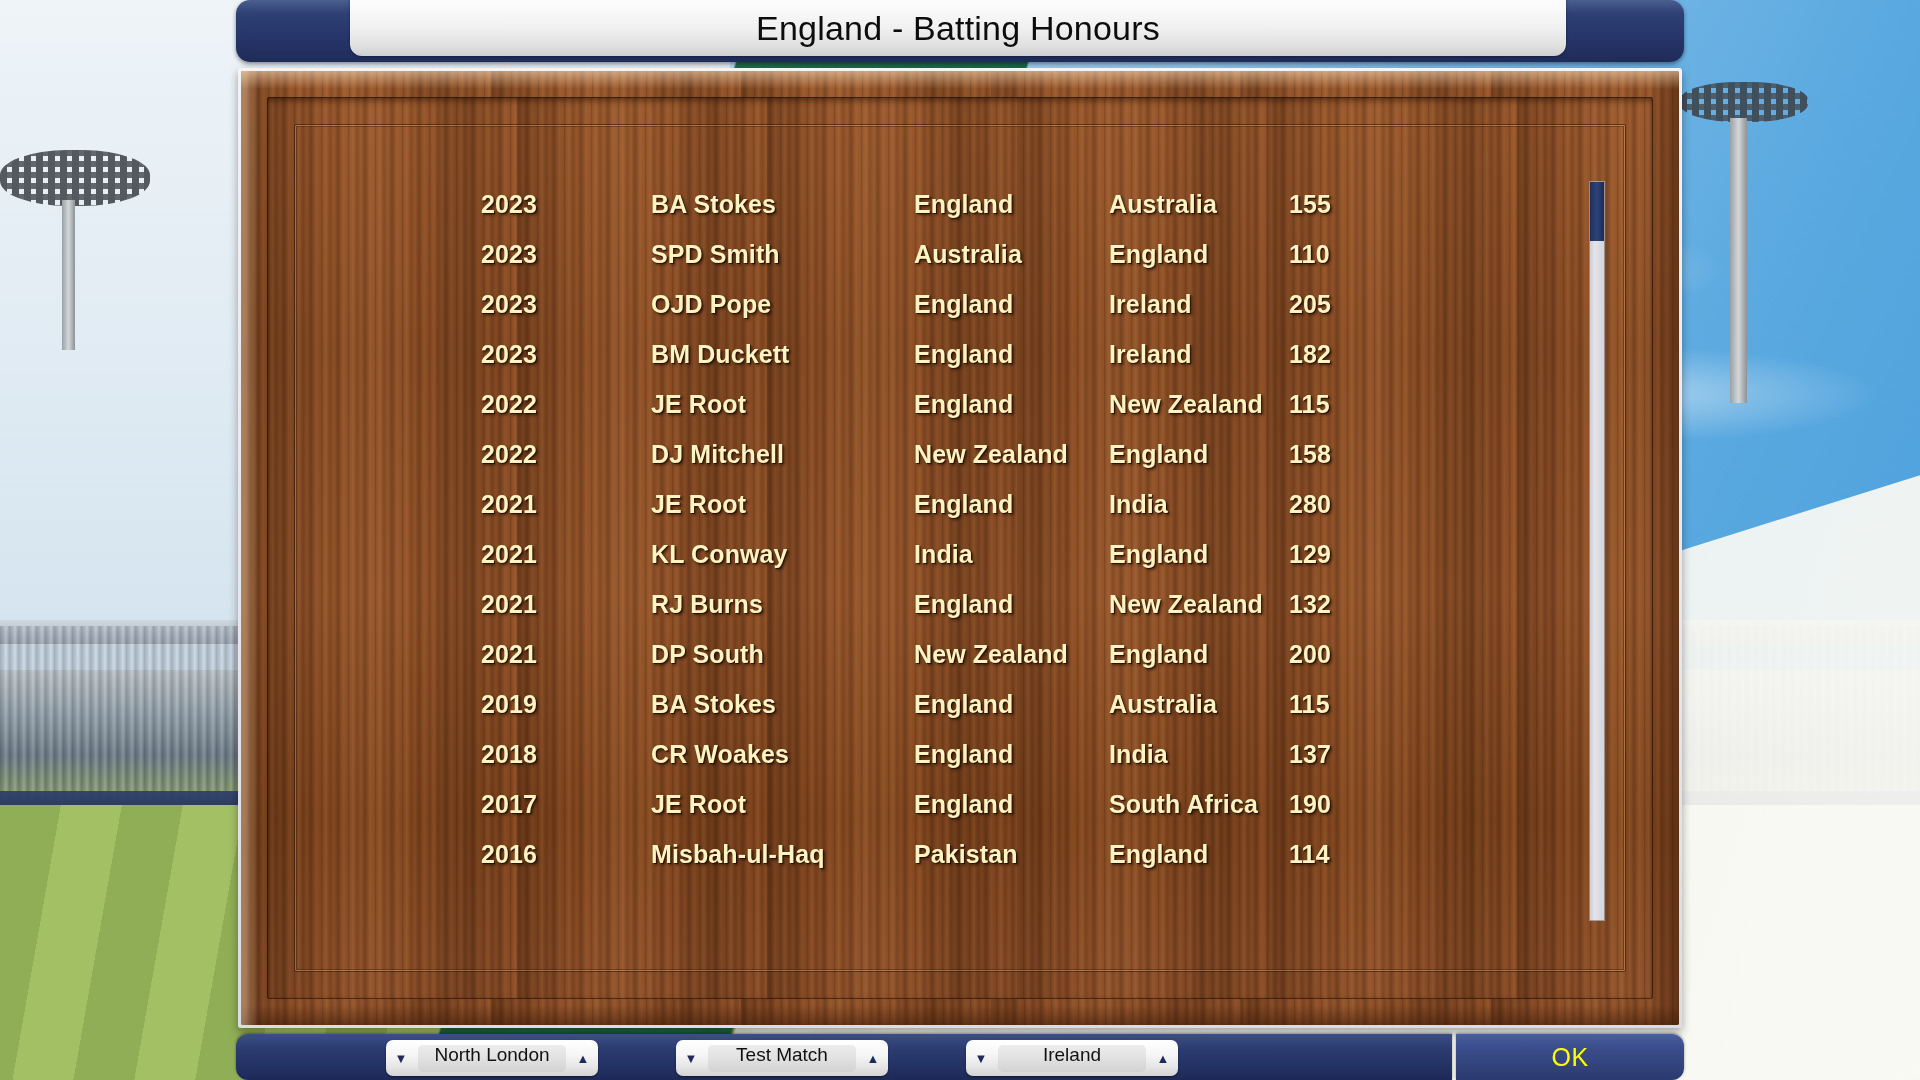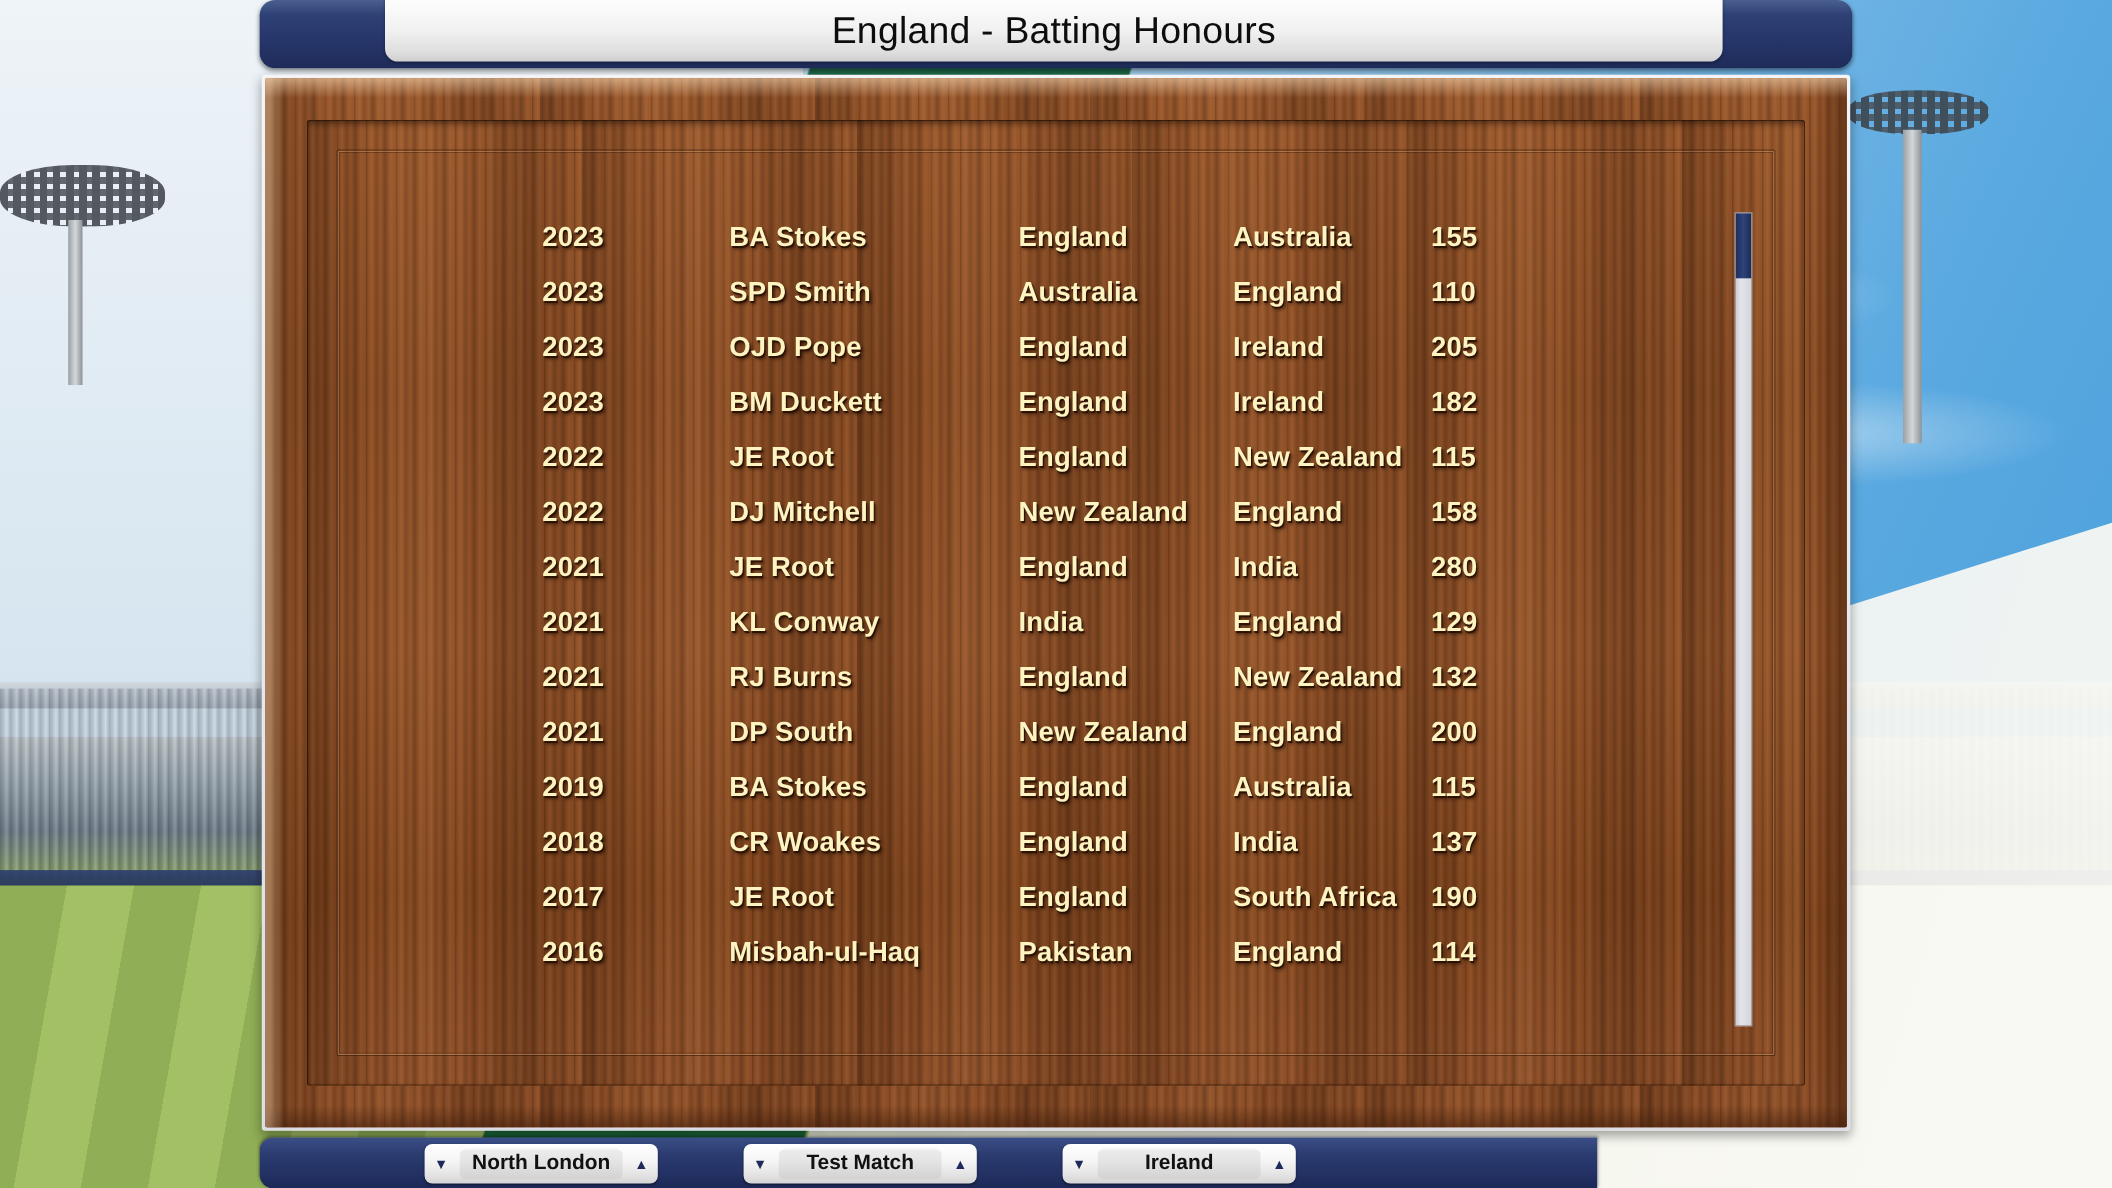--- a/index.html
+++ b/index.html
@@ -150,21 +150,21 @@
   }
   
   #frame-bevel {
     position: relative;
     width: 100%; height: 100%;
     background:
       linear-gradient(135deg, #d8a273 0%, #b97e4f 14%, #8e5530 40%, #семь 41%),
       linear-gradient(to bottom, #c08a5a, #8b5631);
     background-blend-mode: normal;
     border-radius: 2px;
-    padding: 38px;
+    padding: 26px;
   }
   #frame-bevel::before {
     content: "";
     position: absolute; inset: 0;
     border-radius: 2px;
     background:
       linear-gradient(to bottom, rgba(255,226,190,.55) 0px, rgba(255,226,190,0) 18px),
       linear-gradient(to right,  rgba(255,226,190,.45) 0px, rgba(255,226,190,0) 18px),
       linear-gradient(to top,    rgba(60,26,8,.55) 0px,    rgba(60,26,8,0) 20px),
       linear-gradient(to left,   rgba(60,26,8,.45) 0px,    rgba(60,26,8,0) 20px);
@@ -281,23 +281,22 @@
     color: #1d2a5a;
     line-height: 1;
     user-select: none;
   }
   .dd-face {
     flex: 1;
     height: 28px;
     margin: 0 2px;
     background: linear-gradient(to bottom, #ededed 0%, #e3e3e3 45%, #d2d2d2 100%);
     border-radius: 5px;
-    display: flex; align-items: center; justify-content: center;
+    display: flex; align-items: flex-start; justify-content: center;
     box-shadow: inset 0 1px 0 rgba(255,255,255,.9);
-    font-weight: bold;
   }
   .dd-label {
     font-size: 19px;
     color: #111;
     white-space: nowrap;
   }
   #dd-ground  { left: 150px;  width: 212px; }
   #dd-format  { left: 440px;  width: 212px; }
   #dd-discipline { left: 730px; width: 212px; }
 
@@ -484,14 +483,17 @@
     </div>
 
     <div class="dropdown" id="dd-discipline">
       <span class="dd-arrow">▼</span>
       <span class="dd-face">
         <span class="dd-label">Ireland</span>
       </span>
       <span class="dd-arrow">▲</span>
     </div>
 
+    <div id="ok-button">
+      <span id="ok-label">OK</span>
+    </div>
   </div>
 </div>
 
 </body></html>

